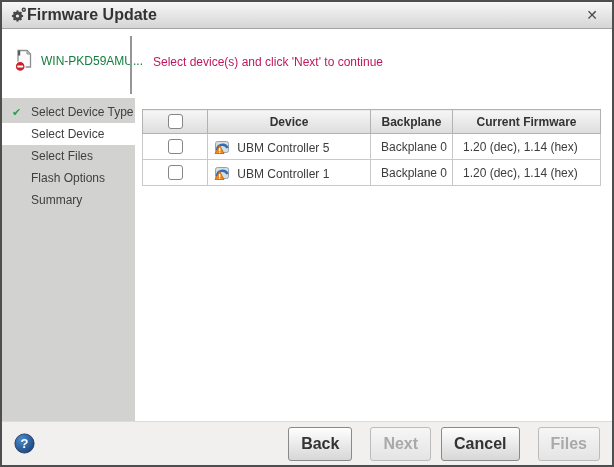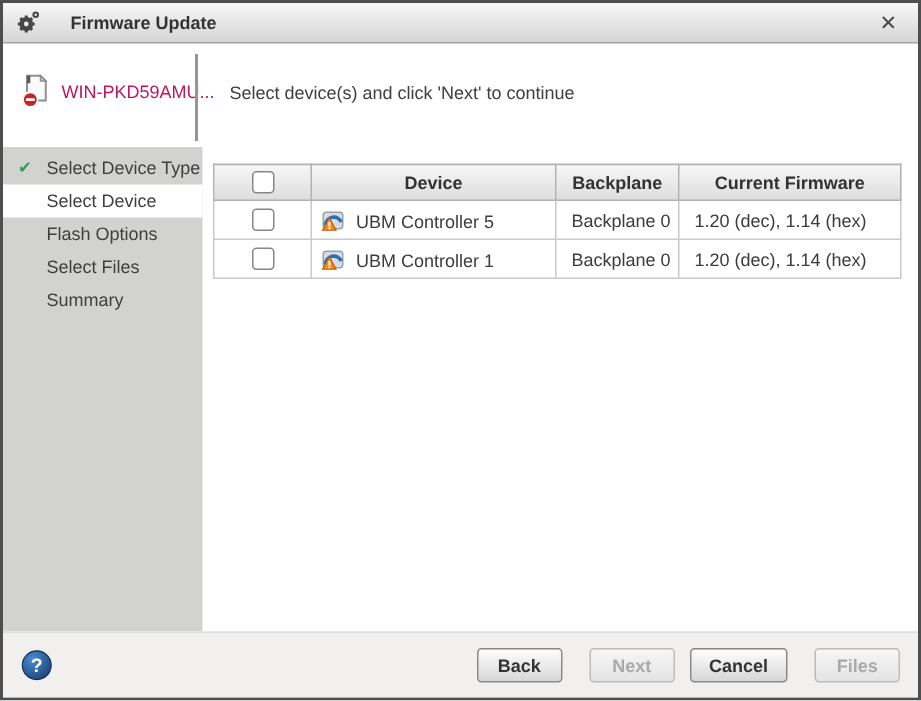--- a/index.html
+++ b/index.html
@@ -15,37 +15,37 @@
   }
 
   
   .titlebar {
     position: absolute; left: 0; top: 0; width: 610px; height: 27px;
     background: linear-gradient(#f7f7f7, #d5d5d5);
     border-bottom: 1px solid #a3a3a3;
     display: flex; align-items: center; padding: 0 10px 0 8px;
   }
   .titlebar .title {
-    font-size: 12px; font-weight: bold; color: #333; margin-left: 20px; flex: 1;
+    font-size: 16px; font-weight: bold; color: #333; margin-left: 0; flex: 1;
   }
   .close-btn {
     font-size: 14px; color: #4a4a4a; cursor: default; line-height: 1;
     padding: 2px 4px;
   }
 
   
   .host-block { position: absolute; left: 12px; top: 47px; display: flex; align-items: center; }
-  .host-label { font-size: 12px; color: #be185d; margin-left: 7px; }
+  .host-label { font-size: 12px; color: #15803d; margin-left: 7px; }
   .header-divider {
     position: absolute; left: 128px; top: 34px; width: 2px; height: 58px;
     background: #969696;
   }
   .instruction {
     position: absolute; left: 151px; top: 53px;
-    font-size: 12px; color: #404040;
+    font-size: 12px; color: #be185d;
   }
 
   
   .sidebar {
     position: absolute; left: 0; top: 96px; width: 133px; height: 323px;
     background: #d2d2d1;
   }
   .step {
     position: relative; height: 22px; line-height: 22px;
     padding-left: 29px; font-size: 12px; color: #3f3f3f;
@@ -87,25 +87,25 @@
 
   
   .footer {
     position: absolute; left: 0; top: 419px; width: 610px; height: 44px;
     background: #f1f0ee; border-top: 1px solid #dcdcdc;
     display: flex; align-items: center; padding: 0 12px;
   }
   .help-btn { margin-right: auto; display: inline-flex; }
   .btn-row { display: flex; gap: 10px; }
   .btn {
-    min-width: 57px; height: 23px; padding: 0 12px;
+    min-width: 57px; height: 34px; padding: 0 12px;
     border: 1px solid #898989; border-radius: 3px;
     background: linear-gradient(#fefefe, #d7d7d7);
     font-family: "Liberation Sans", sans-serif;
-    font-size: 12px; font-weight: bold; color: #333;
+    font-size: 16px; font-weight: bold; color: #333;
   }
   .btn:disabled {
     border-color: #bcbcbc; color: #a9a9a9;
     background: linear-gradient(#f6f6f6, #e4e4e4);
     margin-left: 8px;
   }
 </style>
 </head>
 <body>
 
@@ -146,24 +146,24 @@
   <div class="sidebar">
     <div class="steps">
       <div class="step completed">
         <span class="check" style="color:#2e9e4f">✔</span>
         <span>Select Device Type</span>
       </div>
       <div class="step active">
         <span>Select Device</span>
       </div>
       <div class="step">
+        <span>Select Files</span>
+      </div>
+      <div class="step">
         <span>Flash Options</span>
-      </div>
-      <div class="step">
-        <span>Select Files</span>
       </div>
       <div class="step">
         <span>Summary</span>
       </div>
     </div>
   </div>
 
   <table class="device-table">
     <colgroup>
         <col style="width:65px">

